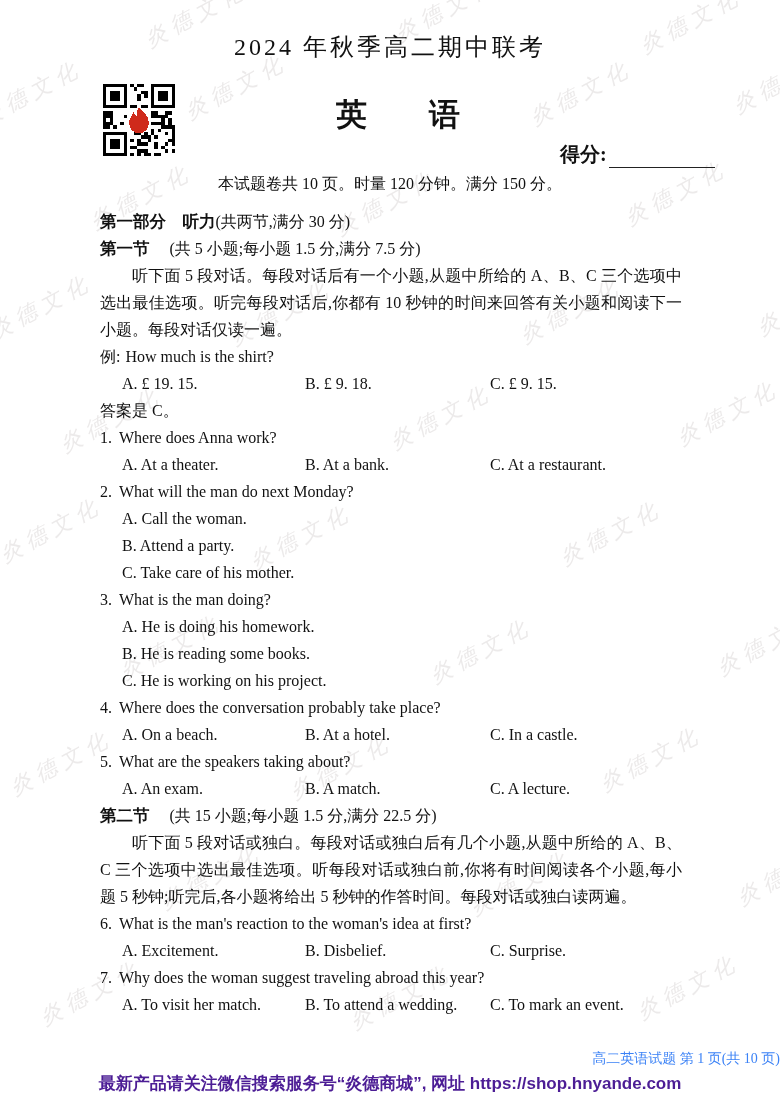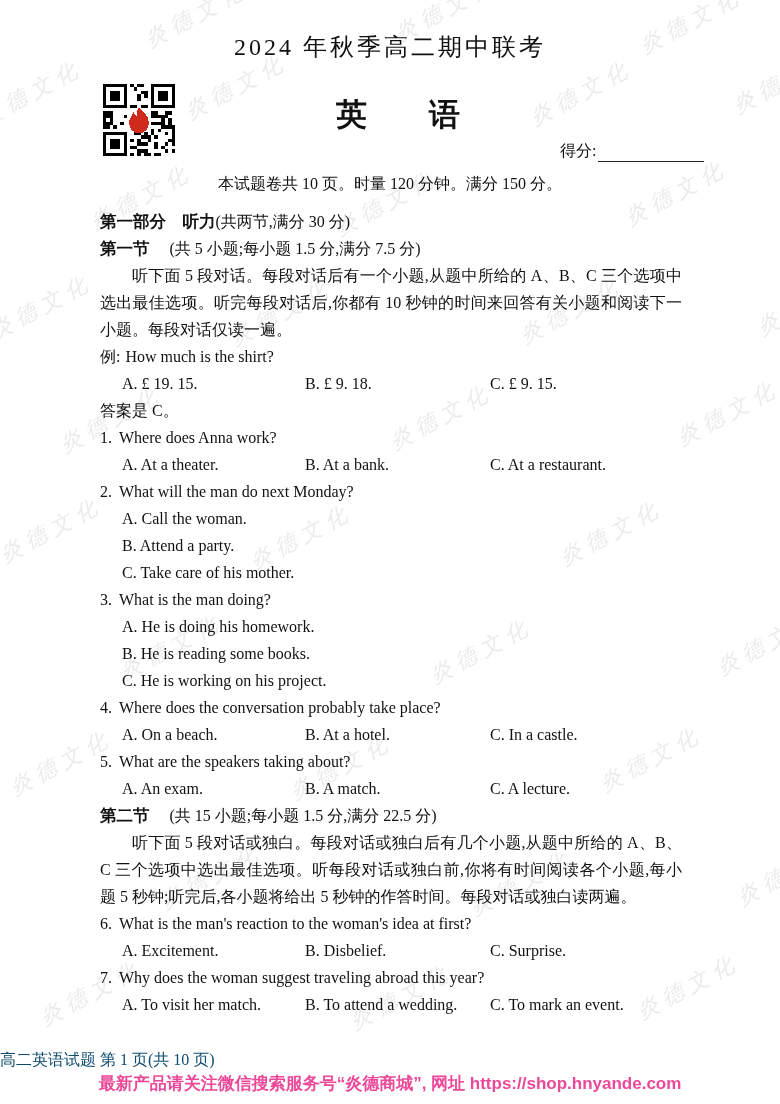--- a/index.html
+++ b/index.html
@@ -21,21 +21,21 @@
   .title {
     position:absolute; top:31px; left:0; width:100%;
     text-align:center; font-size:24px; font-weight:normal; letter-spacing:3px;
   }
   .qr { position:absolute; left:103px; top:84px; width:72px; height:72px; }
   .qr svg { width:72px; height:72px; display:block; }
   .subject {
     position:absolute; top:94px; left:8px; width:100%;
     text-align:center; font-size:31px; font-weight:bold;
   }
-  .score { position:absolute; top:141px; left:560px; font-size:16px; font-weight:normal; }
+  .score { position:absolute; top:141px; left:560px; font-size:20px; font-weight:bold; }
   .score-line {
     display:inline-block; width:106px; height:15px;
     border-bottom:1.5px solid #222; vertical-align:bottom; margin-left:2px;
   }
   .info { position:absolute; top:174px; left:0; width:100%; text-align:center; font-size:16px; }
 
   .content {
     position:absolute; left:100px; top:208px; width:582px;
     font-size:16px; line-height:27px;
   }
@@ -46,26 +46,26 @@
   .qnum { margin-right:7px; }
   .ex-label { margin-right:5px; }
   .opts-row { display:flex; padding-left:22px; }
   .opts-row .o1 { width:183px; }
   .opts-row .o2 { width:185px; }
   .opts-row .o3 { flex:1; }
   .opts-stack { padding-left:22px; }
 
   .footer {
     position:absolute; top:1050px; left:0; width:100%;
-    text-align:left; font-size:16px; color:#0c4a6e;
+    text-align:right; font-size:14px; color:#3b82f6;
   }
   .banner {
     position:absolute; top:1072px; left:0; width:100%;
     text-align:center; font-family:"Liberation Sans","DejaVu Sans",sans-serif;
-    font-weight:bold; font-size:17px; color:#ec4899;
+    font-weight:bold; font-size:17px; color:#4c1d95;
   }
 </style>
 </head>
 <body>
 
 <div class="page">
   <div class="watermarks">
       <span style="left: 140px; top: 0px;">炎德文化</span>
       <span style="left: 390px; top: -6px;">炎德文化</span>
       <span style="left: 635px; top: 6px;">炎德文化</span>

